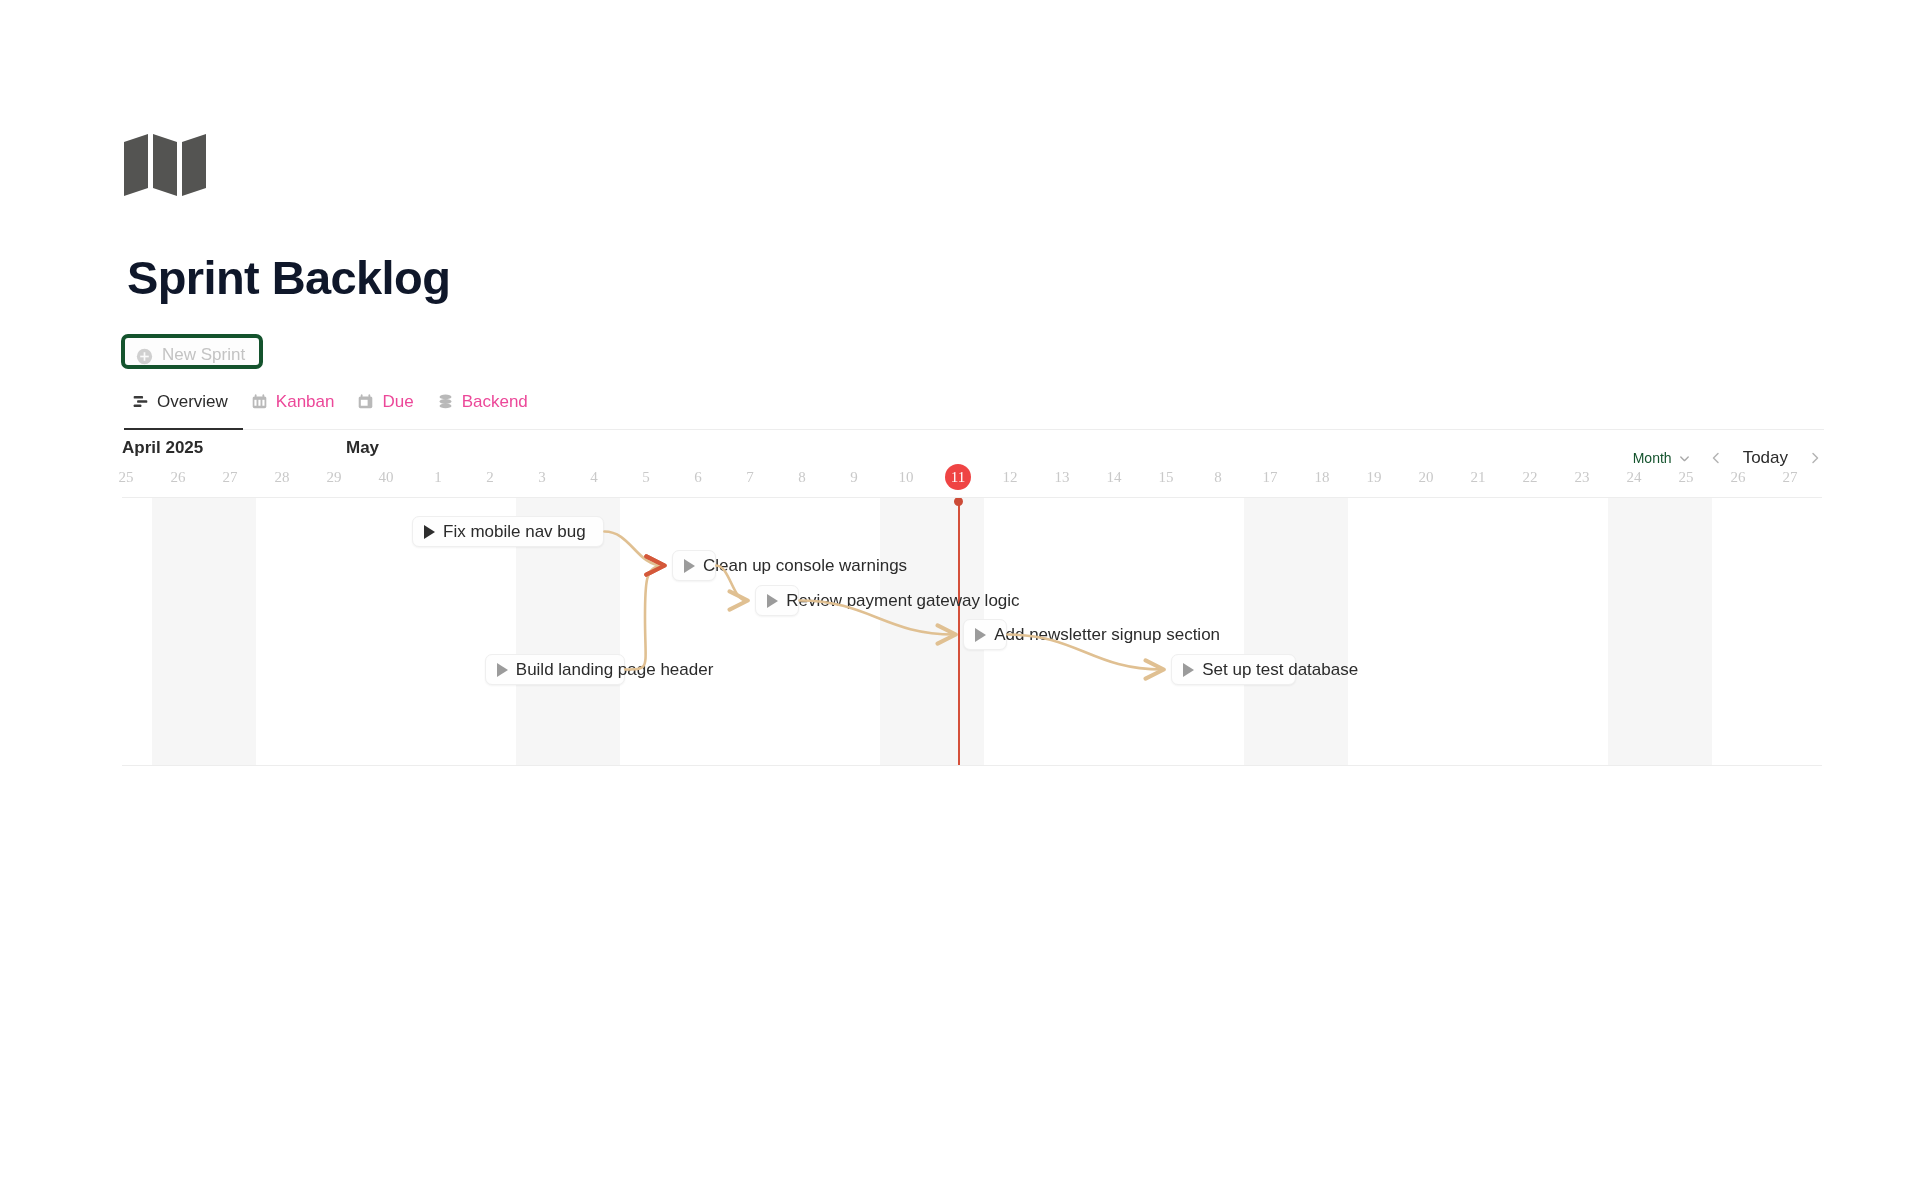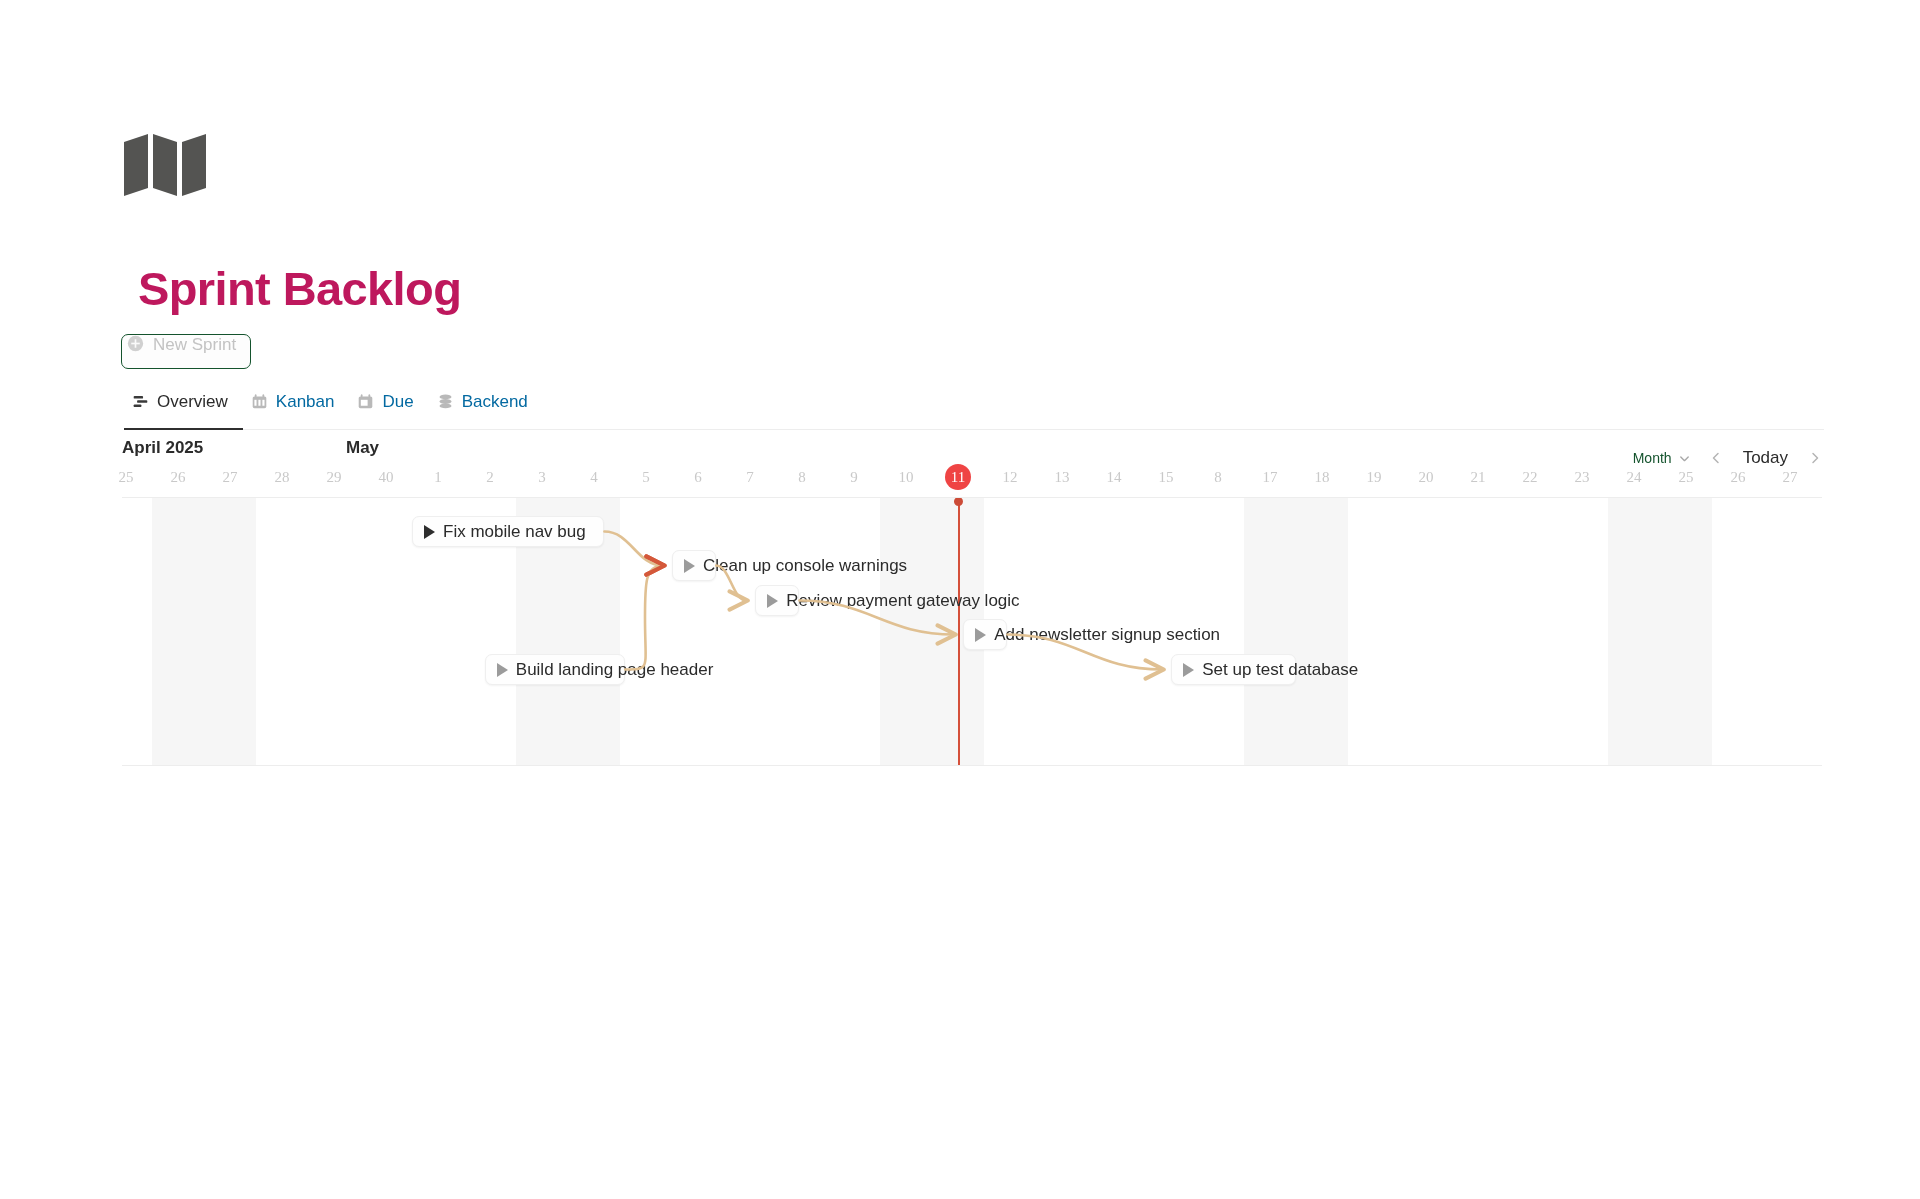--- a/index.html
+++ b/index.html
@@ -16,46 +16,46 @@
     width: 1920px; height: 1199px;
     overflow: hidden;
     background: #fff;
   }
 
   
   .header { position: absolute; left: 122px; top: 132px; }
   .logo-icon { width: 88px; height: 66px; display: block; }
   .page-title {
     position: absolute; left: 122px; top: 245px;
-    font-size: 47px; font-weight: bold; color: #be185d;
-    letter-spacing: -0.6px; margin: 16px; white-space: nowrap;
+    font-size: 47px; font-weight: bold; color: #0f172a;
+    letter-spacing: -0.6px; margin: 5px; white-space: nowrap;
   }
   .new-btn {
     position: absolute; left: 121px; top: 334px;
-    display: flex; align-items: flex-start; gap: 9px;
-    height: 35px; padding: 0 14px 0 5px;
-    border: 1px solid #14532d; border-radius: 7px;
+    display: flex; align-items: flex-end; gap: 9px;
+    height: 35px; padding: 0 14px 0 11px;
+    border: 4px solid #14532d; border-radius: 7px;
     background: #fdfdfd;
   }
   .new-btn .plus { width: 17px; height: 17px; display: block; }
   .new-btn .lbl { font-size: 17px; color: #c3c3c3; white-space: nowrap; }
 
   
   .tabs {
     position: absolute; left: 124px; top: 385px;
     display: flex; align-items: flex-end; gap: 0;
     width: 1700px; height: 45px;
     border-bottom: 1px solid #ededed;
   }
   .tab {
     display: flex; align-items: center; gap: 8px;
     padding: 0 15px 11px 8px; height: 44px;
     white-space: nowrap;
   }
-  .tab .tlabel { font-size: 17px; color: #0369a1; }
+  .tab .tlabel { font-size: 17px; color: #ec4899; }
   .tab .ticon { width: 17px; height: 17px; display: block; flex: none; }
   .tab.active { border-bottom: 2.5px solid #2f2f2f; margin-bottom: -1px; }
   .tab.active .tlabel { color: #2b2b2b; }
 
   
   .tl-controls {
     position: absolute; right: 92px; top: 445px;
     display: flex; align-items: center; gap: 4px;
   }
   .ctl-month {

